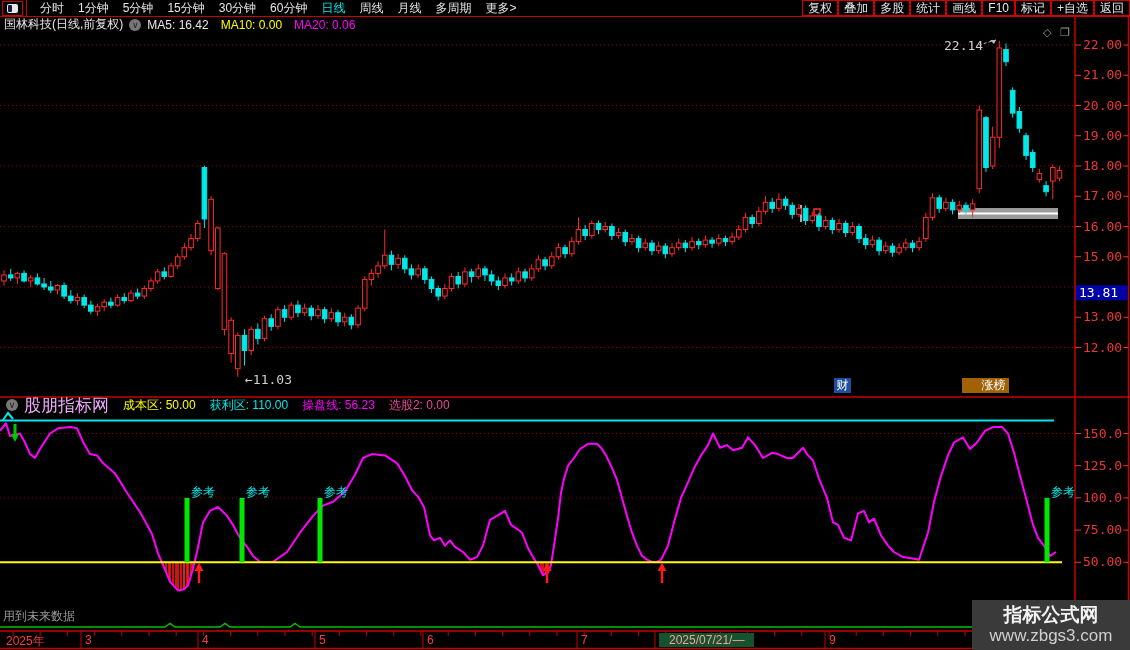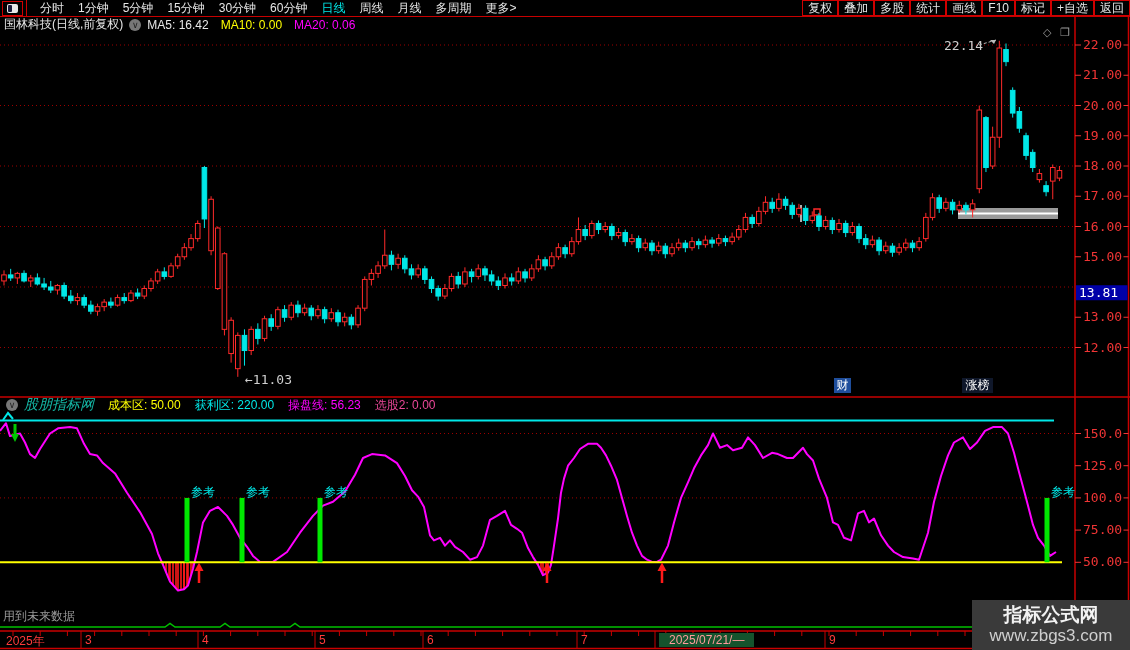--- a/index.html
+++ b/index.html
@@ -24,24 +24,24 @@
   #symbol{color:#e8e8e8;font-size:12px;margin-left:4px;}
   .chev{width:12px;height:12px;border-radius:50%;background:#777;color:#222;font-size:9px;
         line-height:12px;text-align:center;margin:0 6px;}
   .ma5{color:#e8e8e8;font-size:12px;margin-right:12px;}
   .ma10{color:#ffff00;font-size:12px;margin-right:12px;}
   .ma20{color:#ff00ff;font-size:12px;}
   .corner{color:#9a9a9a;font-size:11px;z-index:2;}
   
   .badge{font-size:12px;color:#fff;height:15px;line-height:15px;text-align:center;z-index:2;}
   #badge-finance{left:834px;top:378px;width:17px;background:#1f4e9c;}
-  #badge-rank{left:962px;top:378px;width:31px;background:#0f172a;}
+  #badge-rank{left:962px;top:378px;width:31px;background:#a16207;padding-left:16px;}
   
   #indheader{left:0;top:398px;width:1070px;height:14px;display:flex;align-items:center;z-index:2;}
-  #ind-name{color:#14b8a6;font-size:14px;margin-right:14px;font-style:italic;}
+  #ind-name{color:#f0abfc;font-size:17px;margin-right:14px;}
   .iv-cost{color:#ffff00;font-size:12px;margin-right:14px;}
   .iv-profit{color:#00e8e8;font-size:12px;margin-right:14px;}
   .iv-op{color:#ff00ff;font-size:12px;margin-right:14px;}
   .iv-sel{color:#ec4899;font-size:12px;}
   
   #warn{left:3px;top:608px;color:#9a9a9a;font-size:12px;z-index:2;}
   #daterow{left:0;top:632px;width:1130px;height:17px;z-index:2;}
   .dlabel{position:absolute;top:1px;color:#ff3b3b;font-size:12px;white-space:nowrap;}
   .dlabel.hl{background:#14532d;color:#ff9c9c;padding:0 10px;}
   
@@ -97,21 +97,21 @@
 <span class="abs corner" style="left:1043px;top:26px;">◇</span>
 <span class="abs corner" style="left:1060px;top:26px;">❐</span>
 
 <div id="badge-finance" class="abs badge">财</div>
 <div id="badge-rank" class="abs badge">涨榜</div>
 
 <div id="indheader" class="abs">
   <span class="chev">∨</span>
   <span id="ind-name">股朋指标网</span>
   <span class="iv-cost">成本区: 50.00</span>
-  <span class="iv-profit">获利区: 220.00</span>
+  <span class="iv-profit">获利区: 110.00</span>
   <span class="iv-op">操盘线: 56.23</span>
   <span class="iv-sel">选股2: 0.00</span>
 </div>
 
 <div id="warn" class="abs">用到未来数据</div>
 <div id="daterow" class="abs">
     <span class="dlabel" style="left: 6px;">2025年</span>
     <span class="dlabel" style="left: 85px;">3</span>
     <span class="dlabel" style="left: 202px;">4</span>
     <span class="dlabel" style="left: 319px;">5</span>

